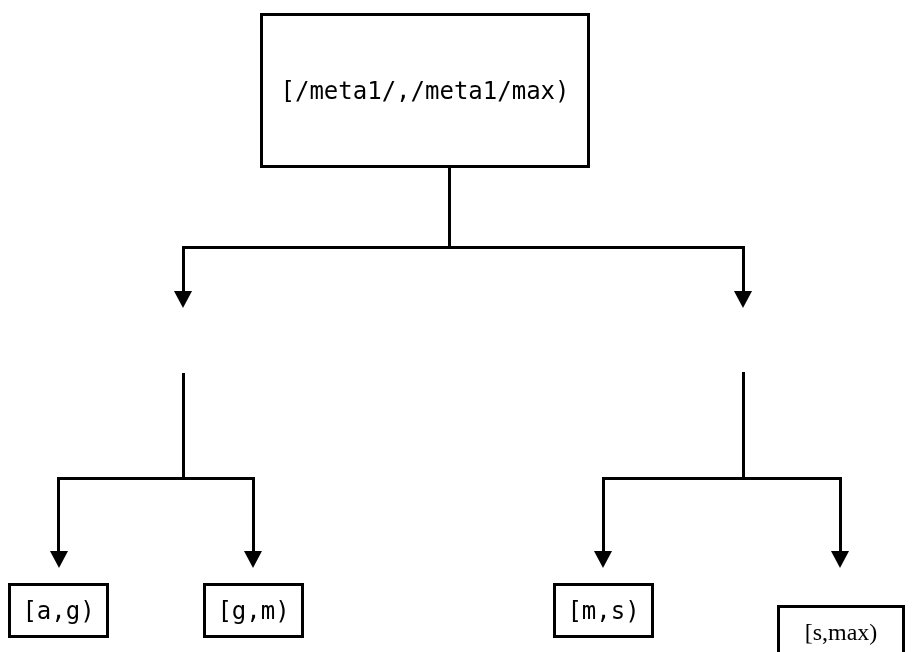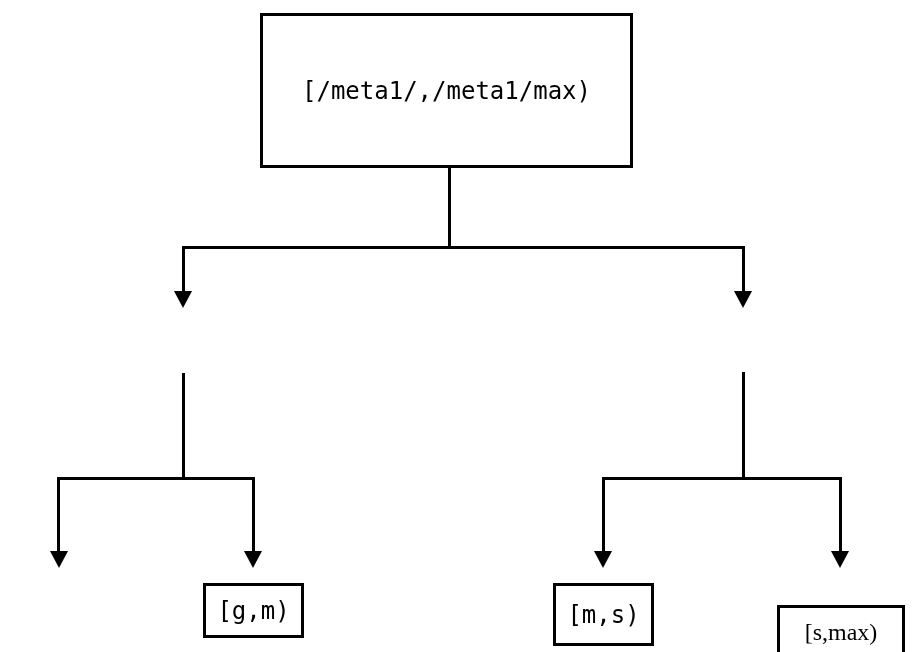--- a/index.html
+++ b/index.html
@@ -36,26 +36,26 @@
   .h { height: 3px; }
   .arrow-down {
     position: absolute;
     width: 0;
     height: 0;
     border-left: 9px solid transparent;
     border-right: 9px solid transparent;
     border-top: 17px solid #000000;
   }
   
-  #node-root     { left: 260px; top: 13px;  width: 373px; height: 155px; }
+  #node-root     { left: 260px; top: 13px;  width: 330px; height: 155px; }
   #node-l2-left  { left: 22px;  top: 325px; width: 322px; height: 49px; }
   #node-l2-right { left: 582px; top: 324px; width: 324px; height: 50px; }
   #node-leaf-ag   { left: 8px;   top: 583px; width: 101px; height: 55px; }
   #node-leaf-gm   { left: 203px; top: 583px; width: 101px; height: 55px; text-align: center; }
-  #node-leaf-ms   { left: 553px; top: 583px; width: 101px; height: 63px; }
+  #node-leaf-ms   { left: 553px; top: 583px; width: 101px; height: 55px; }
   #node-leaf-smax { left: 777px; top: 605px; width: 128px; height: 55px; font-family: Liberation Serif, serif; }
 </style>
 </head>
 <body>
 
 <div class="diagram">
 
   <div class="node" id="node-root">
     <span>[/meta1/,/meta1/max)</span>
   </div>
@@ -75,20 +75,23 @@
   <div class="line v" style="left:252px; top:477px; height:75px;"></div>
   <div class="arrow-down" style="left:244px; top:551px;"></div>
 
   <div class="line v" style="left:742px; top:372px; height:108px;"></div>
   <div class="line h" style="left:602px; top:477px; width:240px;"></div>
   <div class="line v" style="left:602px; top:477px; height:75px;"></div>
   <div class="arrow-down" style="left:594px; top:551px;"></div>
   <div class="line v" style="left:839px; top:477px; height:75px;"></div>
   <div class="arrow-down" style="left:831px; top:551px;"></div>
 
+  <div class="node" id="node-leaf-ag">
+    <span>[a,g)</span>
+  </div>
   <div class="node" id="node-leaf-gm">
     <span>[g,m)</span>
   </div>
   <div class="node" id="node-leaf-ms">
     <span>[m,s)</span>
   </div>
   <div class="node" id="node-leaf-smax">
     <span>[s,max)</span>
   </div>
 

